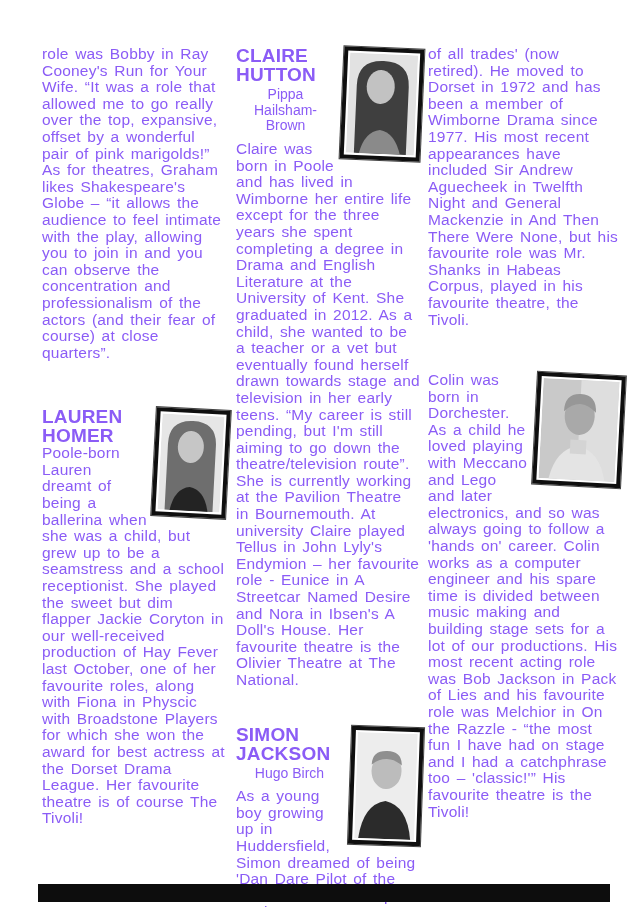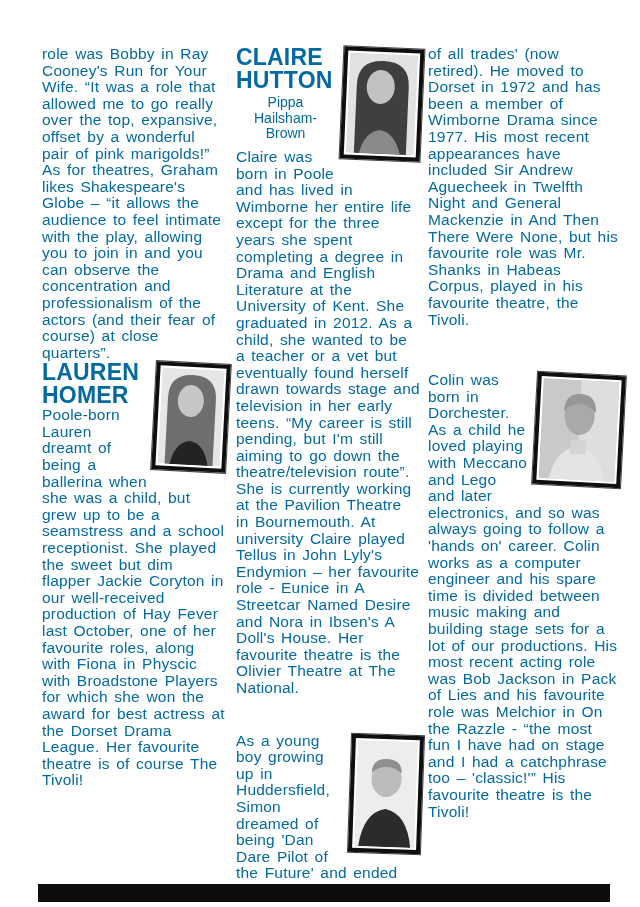--- a/index.html
+++ b/index.html
@@ -2,48 +2,48 @@
 <html><head>
 <meta charset="utf-8">
 <style>
   * { box-sizing: border-box; margin: 0; padding: 0; }
   html, body { background: #ffffff; }
   .page {
     position: relative;
     width: 640px;
     height: 907px;
     background: #ffffff;
-    color: #0369a1;
+    color: #8b5cf6;
     font-family: "Liberation Sans", "DejaVu Sans", sans-serif;
     overflow: hidden;
   }
   .columns {
     display: flex;
     padding: 46px 20px 0 42px;
     gap: 8px;
   }
   .col { flex: 0 0 auto; }
   .col1 { width: 186px; }
   .col2 { width: 184px; }
   .col3 { width: 192px; }
 
   p.body {
     font-size: 15.5px;
     line-height: 16.6px;
     letter-spacing: 0.2px;
     word-spacing: 2px;
     text-align: left;
   }
-  .bio-section { }
+  .bio-section { margin-top: 46px; }
   .col2 .bio-section.first { margin-top: 0; }
   .col2 .bio-section.second { margin-top: 36px; }
   .col3 .bio-section { margin-top: 44px; }
 
   h2.actor-name {
-    font-size: 23px;
+    font-size: 19px;
     font-weight: bold;
     line-height: 1.0;
     letter-spacing: 0.2px;
   }
   .character-name {
     font-size: 14px;
     line-height: 1.12;
     margin: 3px 0 7px 0;
     text-align: center;
   }
@@ -111,20 +111,22 @@
 
       <section class="bio-section second">
         <div class="photo tilt-simon">
           <svg width="60" height="106" viewBox="0 0 60 106" aria-hidden="true">
             <rect width="60" height="106" fill="#ededed"></rect>
             <path d="M4 106 Q8 72 30 68 Q52 72 56 106 Z" fill="#2b2b2b"></path>
             <ellipse cx="30" cy="38" rx="15" ry="18" fill="#bcbcbc"></ellipse>
             <path d="M15 32 Q15 18 30 18 Q45 18 45 32 Q38 26 30 26 Q22 26 15 32 Z" fill="#8f8f8f"></path>
           </svg>
         </div>
+        <h2 class="actor-name">SIMON JACKSON</h2>
+        <div class="character-name">Hugo Birch</div>
         <p class="body">As a young boy growing up in Huddersfield, Simon dreamed of being 'Dan Dare Pilot of the Future' and ended up a 'Jack</p>
       </section>
     </div>
 
     <div class="col col3">
       <p class="body">of all trades' (now retired). He moved to Dorset in 1972 and has been a member of Wimborne Drama since 1977. His most recent appearances have included Sir Andrew Aguecheek in Twelfth Night and General Mackenzie in And Then There Were None, but his favourite role was Mr. Shanks in Habeas Corpus, played in his favourite theatre, the Tivoli.</p>
 
       <section class="bio-section">
         <div class="photo tilt-colin">
           <svg width="76" height="100" viewBox="0 0 76 100" aria-hidden="true">

